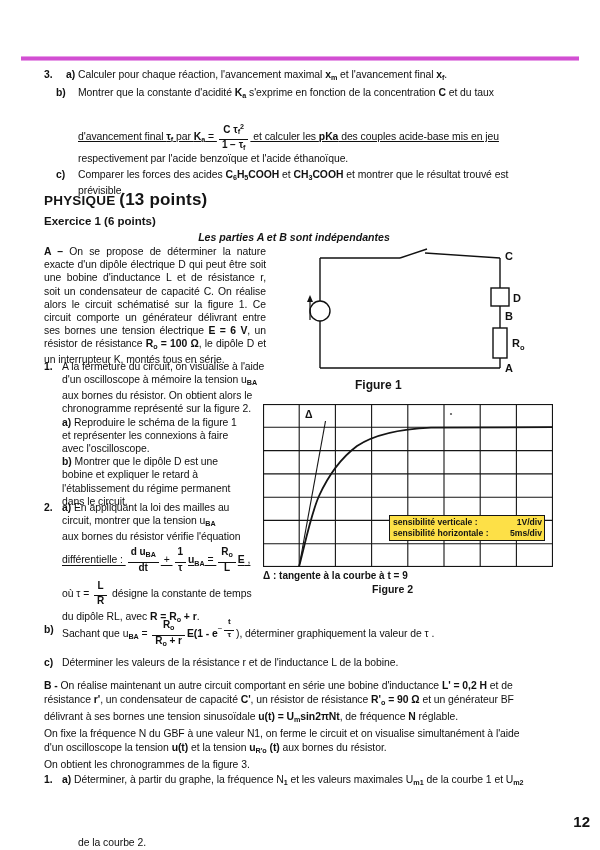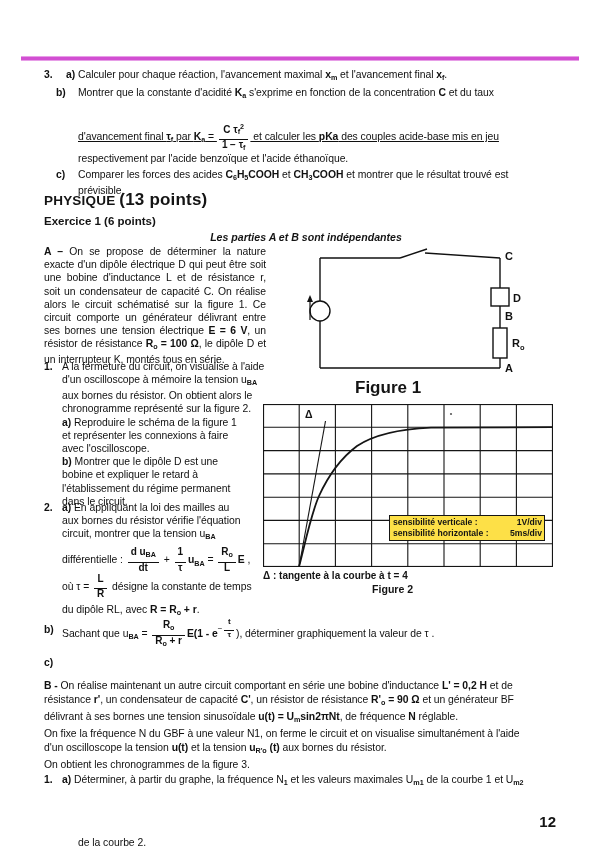--- a/index.html
+++ b/index.html
@@ -75,34 +75,34 @@
   .h-phys .pts { font-size: 17px; }
   .h-ex {
     position: absolute;
     left: 44px;
     top: 215px;
     font-size: 11.5px;
     font-weight: bold;
   }
   .h-parties {
     position: absolute;
-    left: 12px;
+    left: 0;
     top: 231px;
     width: 588px;
     text-align: center;
     font-size: 10.6px;
     font-weight: bold;
     font-style: italic;
   }
 
   
   .fig1-wrap { position: absolute; left: 305px; top: 248px; width: 235px; height: 130px; }
   .fig1-cap {
     position: absolute; left: 355px; top: 378px;
-    font-size: 17px; font-weight: bold;
+    font-size: 12px; font-weight: bold;
   }
 
   
   .fig2-wrap { position: absolute; left: 263px; top: 404px; width: 290px; height: 163px; }
   .fig2-note {
     position: absolute; left: 263px; top: 570px;
     font-size: 10px; font-weight: bold;
   }
   .fig2-cap {
     position: absolute; left: 372px; top: 583px;
@@ -118,21 +118,21 @@
     background: #fde047;
     border: 1.1px solid #151515;
     padding: 1px 2px 1px 3px;
     box-sizing: border-box;
   }
   .sens-row { display: flex; justify-content: space-between; white-space: nowrap; }
   .sens-row .v { padding-left: 6px; }
 
   .pagenum {
     position: absolute;
-    right: 44px;
+    right: 10px;
     bottom: 20px;
     font-size: 15px;
     font-weight: bold;
   }
 </style>
 </head>
 <body>
 
 <div class="page">
 
@@ -198,28 +198,28 @@
     </div>
   </div>
 
   <div class="txt" style="left:44px; top:501px; width:232px;">
     <div style="position:relative; padding-left:18px;">
       <span class="lbl" style="position:absolute; left:0; top:0;">2.</span>
       <div>
         <b>a)</b>
         <span>En appliquant la loi des mailles au</span>
       </div>
+      <div><span>circuit, montrer que la tension u</span><b><sub>BA</sub></b></div>
       <div>aux bornes du résistor vérifie l'équation</div>
-      <div><span>circuit, montrer que la tension u</span><b><sub>BA</sub></b></div>
-
-      <div style="margin-top:4px; line-height:16px;">
+
+      <div style="margin-top:4px; line-height:16px;text-decoration:underline;">
         <span>différentielle : </span><span class="frac"><span class="num"><span>d u</span><sub>BA</sub></span><span class="den">dt</span></span><span> + </span><span class="frac"><span class="num">1</span><span class="den">τ</span></span><b>u</b><b><sub>BA</sub></b><span> = </span><span class="frac"><span class="num"><span>R</span><sub>o</sub></span><span class="den">L</span></span><b>E</b><span> ,</span>
       </div>
 
-      <div style="line-height:16px;">
+      <div style="margin-top:7px; line-height:16px;">
         <span>où τ = </span><span class="frac"><span class="num">L</span><span class="den">R</span></span><span> désigne la constante de temps</span>
       </div>
       <div style="margin-top:3px;">du dipôle RL, avec <b>R = R<sub>o</sub> + r</b>.</div>
     </div>
   </div>
 
   <div class="fig1-wrap">
     <svg width="235" height="130" viewBox="0 0 235 130">
 
       <path d="M 15 10 L 95 10" stroke="#111" stroke-width="1.4" fill="none"></path>
@@ -286,30 +286,31 @@
     <div class="sens-row">
       <span>sensibilité verticale :</span>
       <span class="v">1V/div</span>
     </div>
     <div class="sens-row">
       <span>sensibilité horizontale :</span>
       <span class="v">5ms/div</span>
     </div>
   </div>
 
-  <div class="fig2-note">Δ : tangente à la courbe à t = 4</div>
+  <div class="fig2-note">Δ : tangente à la courbe à t = 9</div>
   <div class="fig2-cap">Figure 2</div>
 
   <div class="txt" style="left:44px; top:620px; width:512px;">
     <div style="position:relative; padding-left:18px; line-height:17px;">
       <b style="position:absolute; left:0; top:1px;">b)</b>
       <span>Sachant que u</span><b><sub>BA</sub></b><span> = </span><span class="frac"><span class="num"><span>R</span><sub>o</sub></span><span class="den"><span>R</span><sub>o</sub><span> + r</span></span></span><b>E(1 - e</b><span style="display:inline-block; vertical-align:middle; position:relative; top:-4.5px; font-size:8px;"><span>−</span><span class="frac" style="font-size:8px;"><span class="num">t</span><span class="den">τ</span></span></span><span>), déterminer graphiquement la valeur de τ .</span>
     </div>
     <div style="position:relative; padding-left:18px; margin-top:8px;">
       <b style="position:absolute; left:0; top:0;">c)</b>
+      <span>Déterminer les valeurs de la résistance r et de l'inductance L de la bobine.</span>
     </div>
   </div>
 
   <div class="txt" style="left:44px; top:679px; width:514px; line-height:14.2px;">
     <div>
       <b>B -</b>
       <span>On réalise maintenant un autre circuit comportant en série une bobine d'inductance <b>L' = 0,2 H</b> et de</span>
     </div>
     <div>résistance <b>r'</b>, un condensateur de capacité <b>C'</b>, un résistor de résistance <b>R'<sub>o</sub> = 90 Ω</b> et un générateur BF</div>
     <div>délivrant à ses bornes une tension sinusoïdale <b>u(t) = U<sub>m</sub>sin2πNt</b>, de fréquence <b>N</b> réglable.</div>

